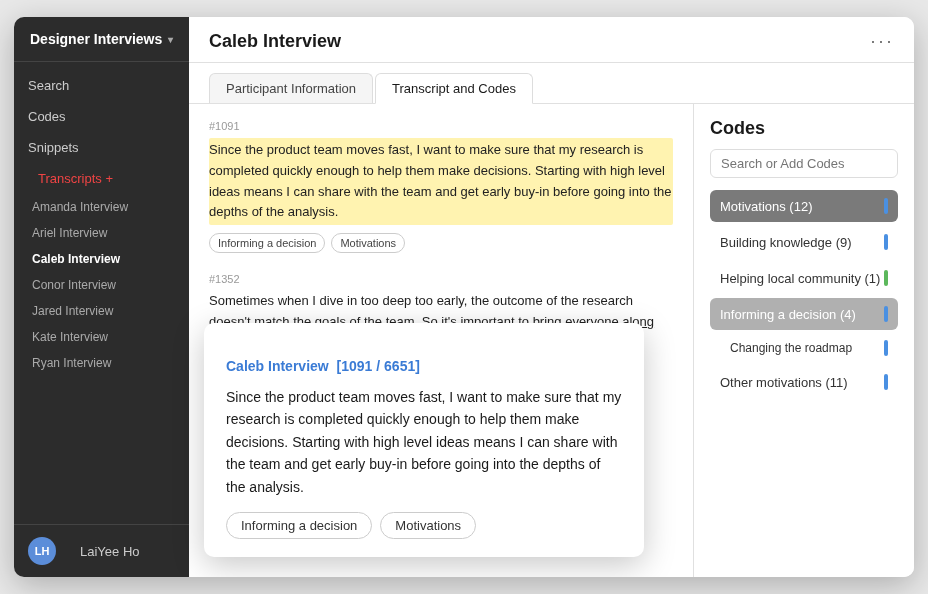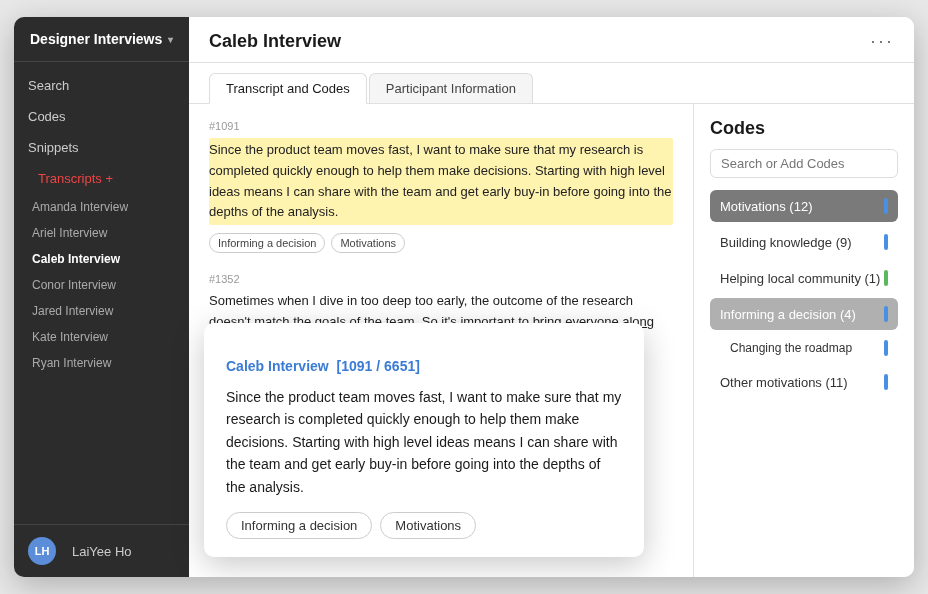--- a/index.html
+++ b/index.html
@@ -78,21 +78,21 @@
     .sidebar-sub-item.active {
       color: #fff;
       font-weight: 600;
     }
 
     .sidebar-footer {
       margin-top: auto;
       padding: 12px 14px;
       display: flex;
       align-items: center;
-      gap: 16px;
+      gap: 24px;
       border-top: 1px solid #444;
     }
 
     .avatar {
       width: 28px;
       height: 28px;
       border-radius: 50%;
       background: #5b8dd9;
       display: flex;
       align-items: center;
@@ -373,22 +373,22 @@
     </div>
   </aside>
 
   <div class="main-content">
     <div class="main-header">
       <span class="main-title">Caleb Interview</span>
       <span class="more-btn">···</span>
     </div>
 
     <div class="tab-bar">
+      <div class="tab">Participant Information</div>
       <div class="tab active">Transcript and Codes</div>
-      <div class="tab">Participant Information</div>
     </div>
 
     <div class="content-area">
 
       <div class="transcript-panel">
 
         <div class="transcript-entry">
           <div class="entry-number">#1091</div>
           <div class="entry-text highlighted">Since the product team moves fast, I want to make sure that my research is completed quickly enough to help them make decisions. Starting with high level ideas means I can share with the team and get early buy-in before going into the depths of the analysis.</div>
           <div class="entry-tags">

